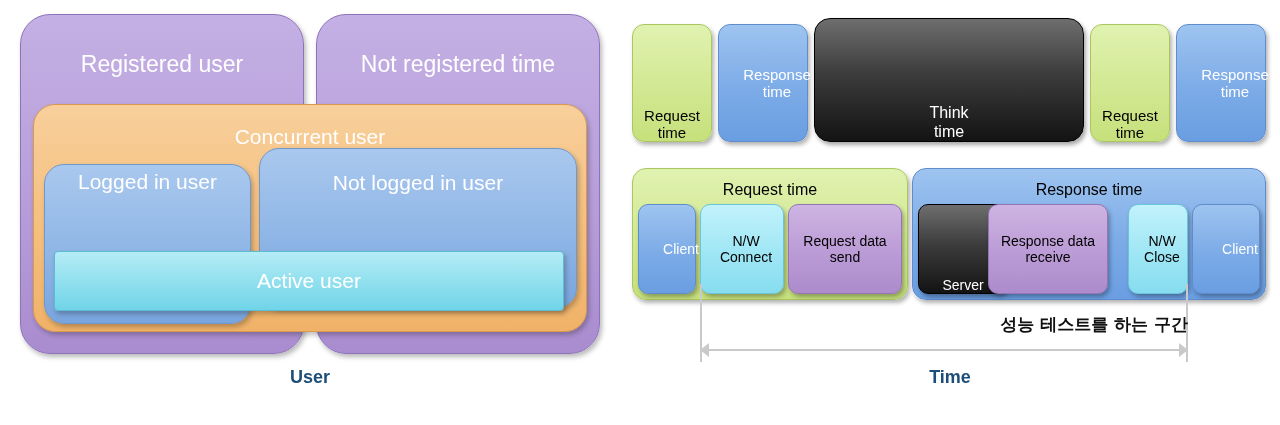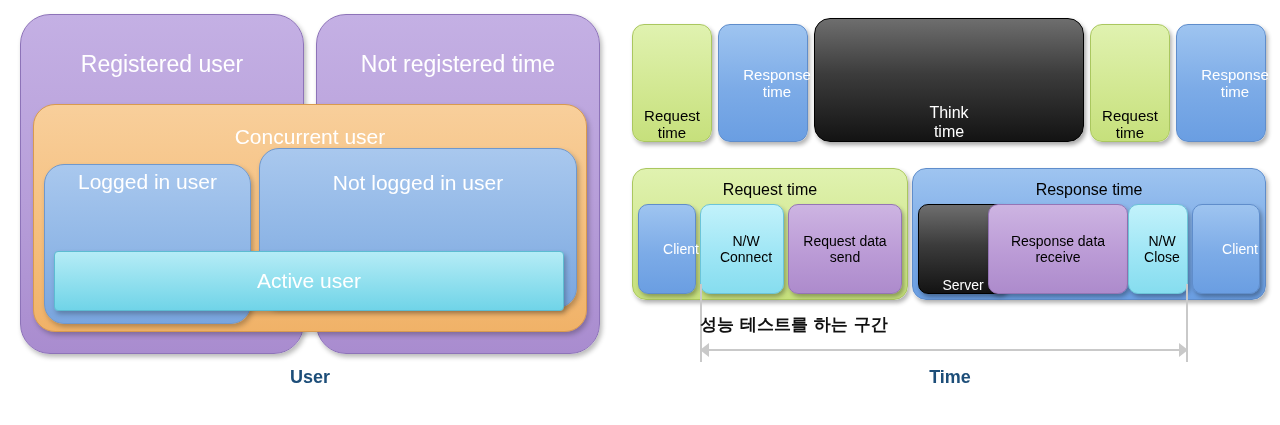--- a/index.html
+++ b/index.html
@@ -117,40 +117,40 @@
   }
   .wrap-title {
     position:absolute; left:0; right:0; top:12px;
     text-align:center; font-size:16px; color:#000000;
   }
   .t-sub { border-radius:10px; font-size:14px; }
   #t2-client1  { left:638px;  top:204px; width:58px;  height:90px; }
   #t2-nwconn   { left:700px;  top:204px; width:84px;  height:90px; }
   #t2-reqdata  { left:788px;  top:204px; width:114px; height:90px; }
   #t2-server   { left:918px;  top:204px; width:90px;  height:90px; }
-  #t2-resdata  { left:988px;  top:204px; width:140px; height:90px; }
+  #t2-resdata  { left:988px;  top:204px; width:120px; height:90px; }
   #t2-nwclose  { left:1128px; top:204px; width:60px;  height:90px; }
   #t2-client2  { left:1192px; top:204px; width:68px;  height:90px; }
 
   
   .tick {
     position:absolute; width:2px; background:#c9c9c9;
   }
   #tick-left  { left:700px;  top:284px; height:78px; }
   #tick-right { left:1186px; top:284px; height:78px; }
   .arrow-line {
     position:absolute; left:700px; top:349px; width:488px; height:2px;
     background:#c9c9c9;
   }
   .arrow-head { position:absolute; top:343px; width:0; height:0; }
   #ah-left  { left:700px;  border-top:7px solid transparent; border-bottom:7px solid transparent; border-right:9px solid #c9c9c9; }
   #ah-right { left:1179px; border-top:7px solid transparent; border-bottom:7px solid transparent; border-left:9px solid #c9c9c9; }
   #span-label {
     position:absolute; left:700px; top:313px; width:488px;
-    text-align:left; font-size:17px; font-weight:bold; color:#111111;
+    text-align:right; font-size:17px; font-weight:bold; color:#111111;
     font-family:"DejaVu Sans","Liberation Sans",sans-serif;
   }
 
   
   .caption {
     position:absolute; text-align:center;
     font-size:18px; font-weight:bold; color:#1d4e79;
     letter-spacing:0px;
   }
   #caption-user { left:190px; top:367px; width:240px; }

